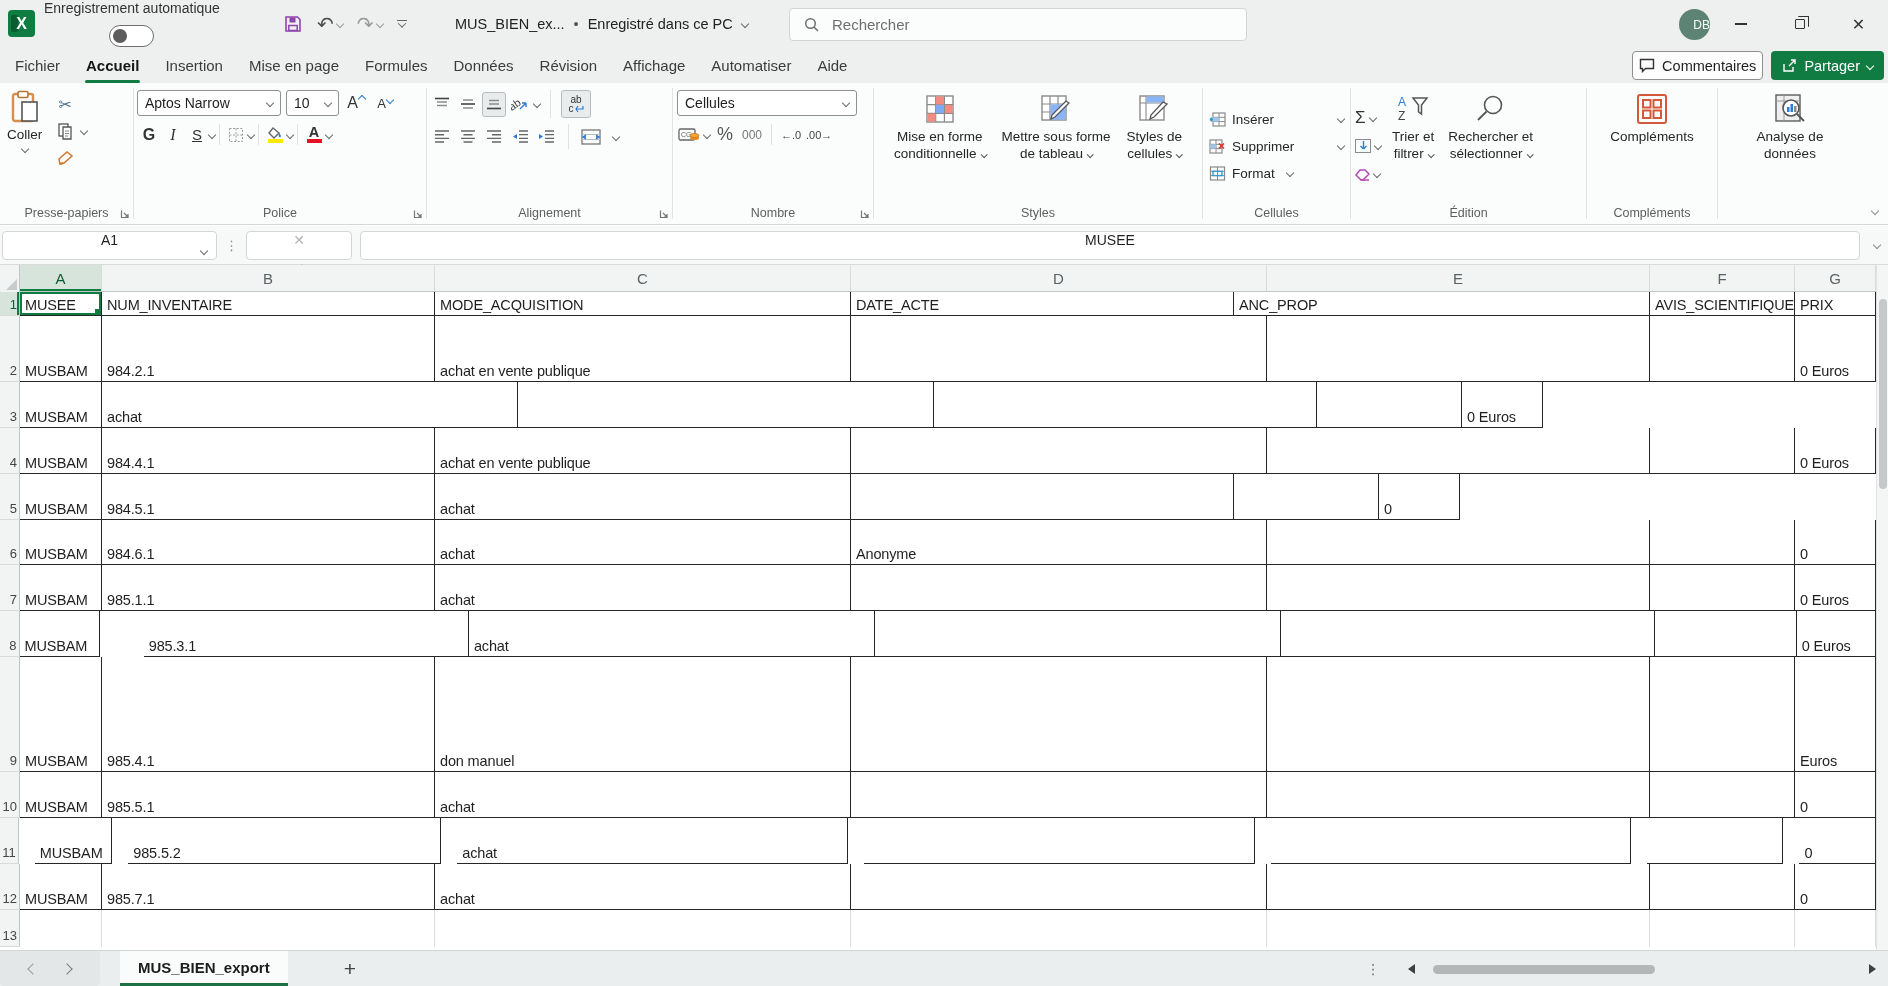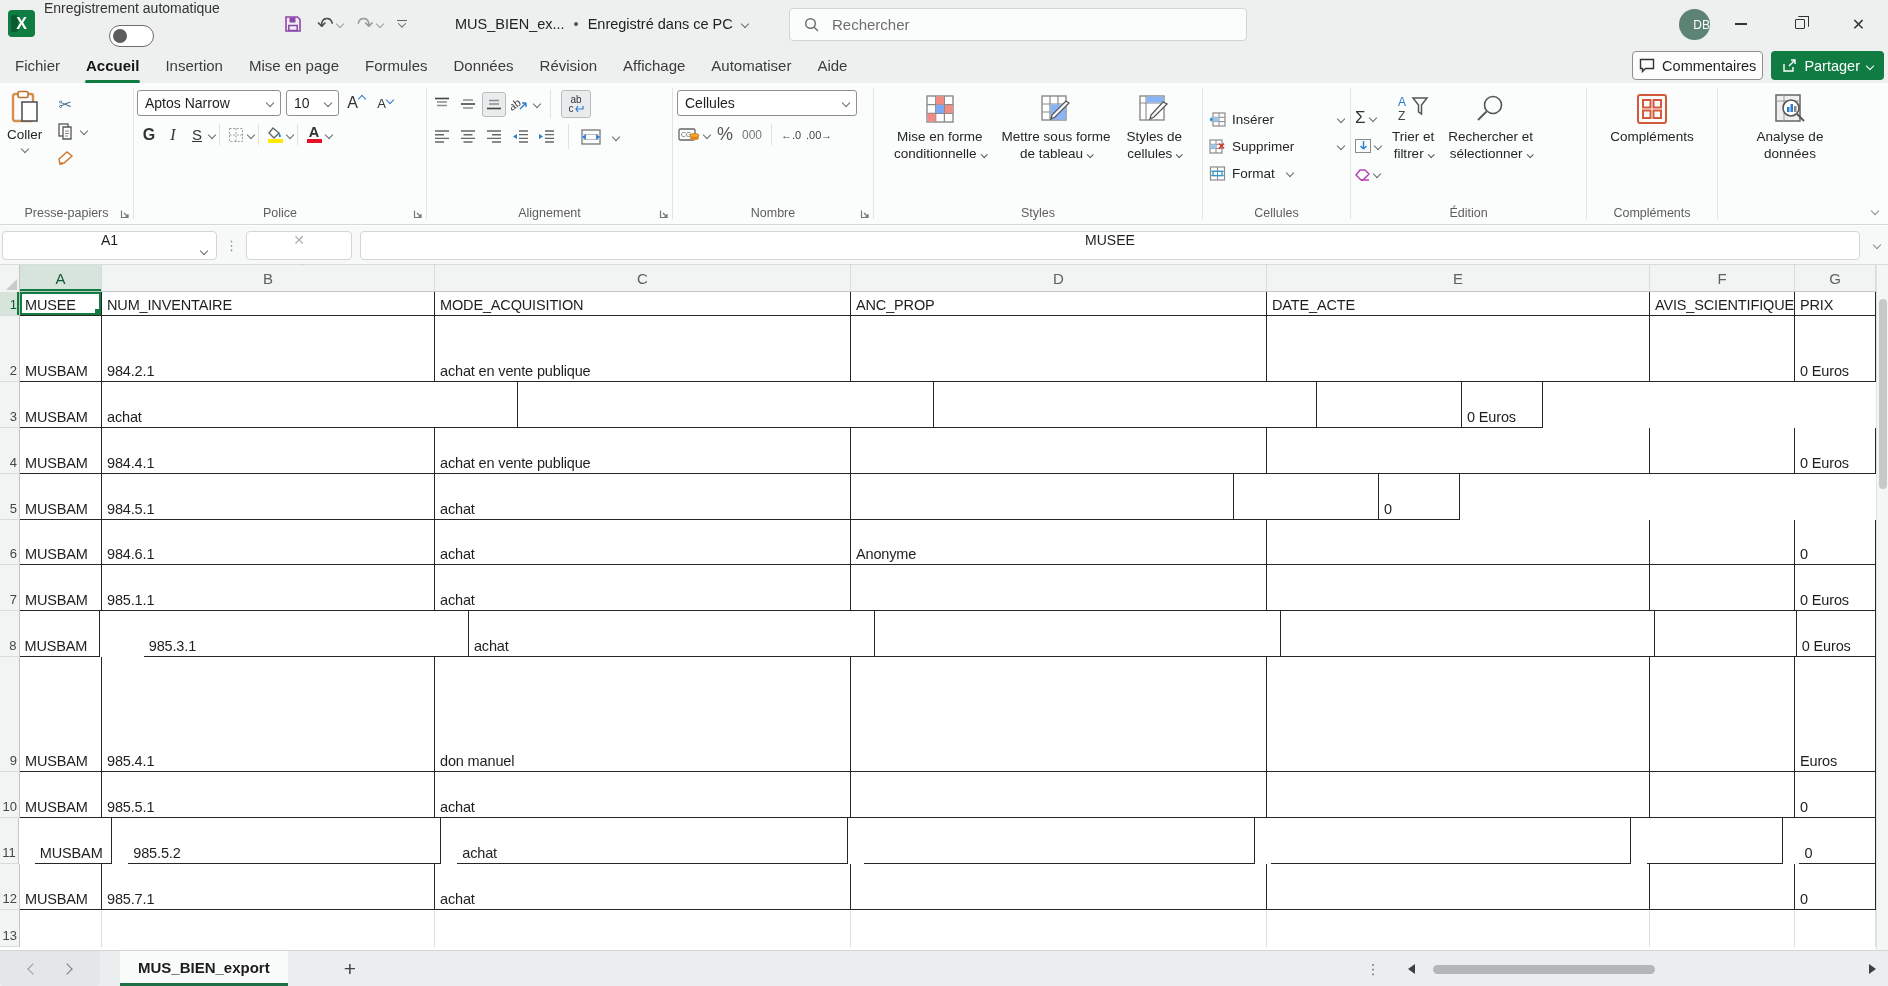--- a/index.html
+++ b/index.html
@@ -684,25 +684,25 @@
         <div class="cell acell" style="width: 82px;">
           <span>MUSEE</span>
           <div class="handle"></div>
         </div>
         <div class="cell" style="width: 333px;">
           <span>NUM_INVENTAIRE</span>
         </div>
         <div class="cell" style="width: 416px;">
           <span>MODE_ACQUISITION</span>
         </div>
+        <div class="cell" style="width: 383px;">
+          <span>DATE_ACTE</span>
+        </div>
         <div class="cell" style="width: 416px;">
           <span>ANC_PROP</span>
-        </div>
-        <div class="cell" style="width: 383px;">
-          <span>DATE_ACTE</span>
         </div>
         <div class="cell" style="width: 145px;">
           <span>AVIS_SCIENTIFIQUE</span>
         </div>
         <div class="cell" style="width: 81px;">
           <span>PRIX</span>
         </div>
       </div>
       <div class="grow" style="height: 66px;">
         <div class="gut">

